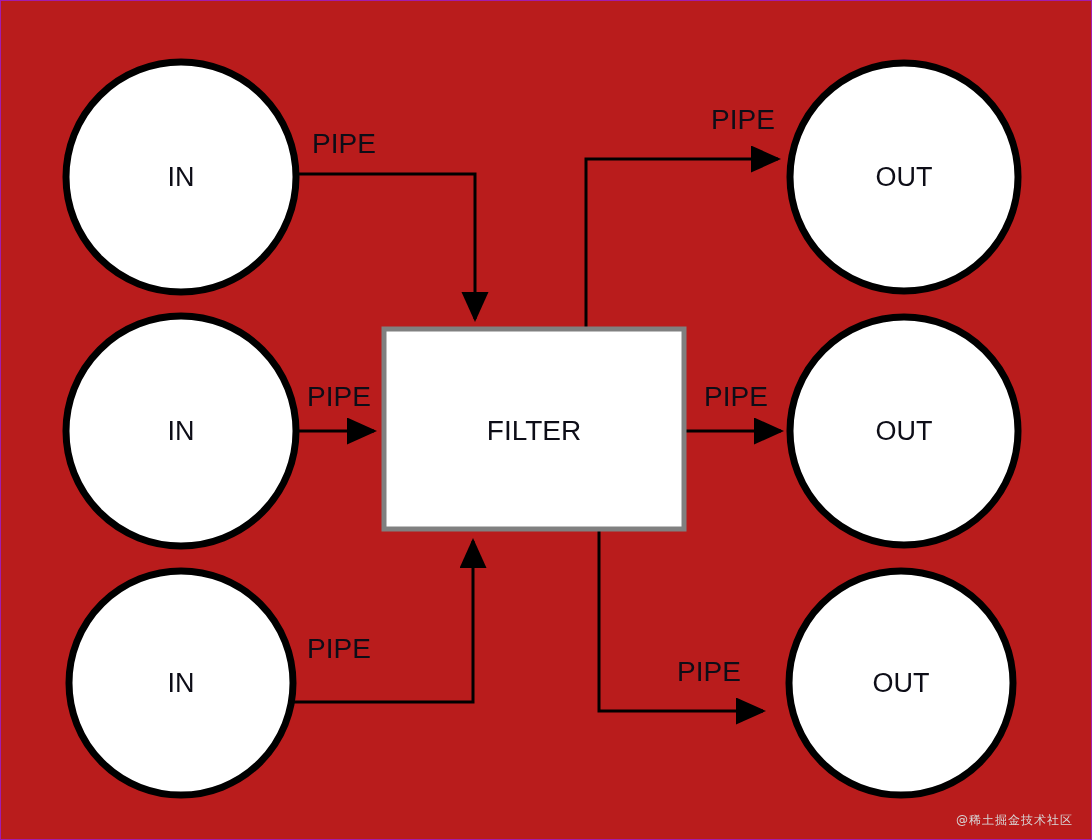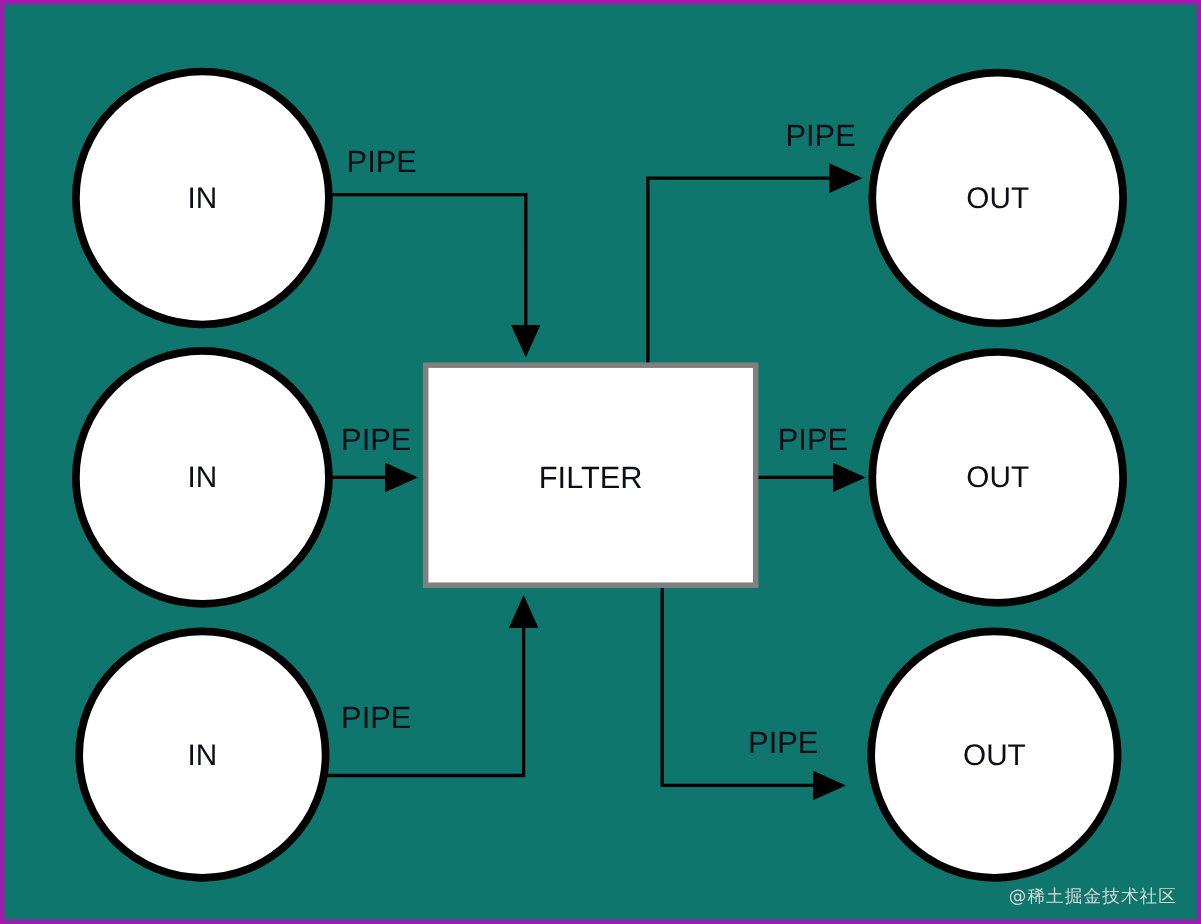--- a/index.html
+++ b/index.html
@@ -5,22 +5,22 @@
 <style>
   html, body {
     margin: 0;
     padding: 0;
     background: #ffffff;
   }
   #canvas {
     position: relative;
     width: 1092px;
     height: 840px;
-    background: #0f766e;
-    border: 4px solid #a21caf;
+    background: #b91c1c;
+    border: 1px solid #a21caf;
     box-sizing: border-box;
     font-family: "Liberation Sans", sans-serif;
     overflow: hidden;
   }
   #diagram-svg {
     position: absolute;
     left: 0;
     top: 0;
     width: 1092px;
     height: 840px;
@@ -59,21 +59,21 @@
   .pipe-line {
     stroke: #000000;
     stroke-width: 3;
     fill: none;
   }
   .watermark {
     position: absolute;
     right: 18px;
     bottom: 10px;
     font-family: "DejaVu Sans", sans-serif;
-    font-size: 16px;
+    font-size: 12px;
     color: #d8d8d8;
     letter-spacing: 1px;
     user-select: none;
     white-space: nowrap;
   }
 </style>
 </head>
 <body>
 
 <div id="canvas">

